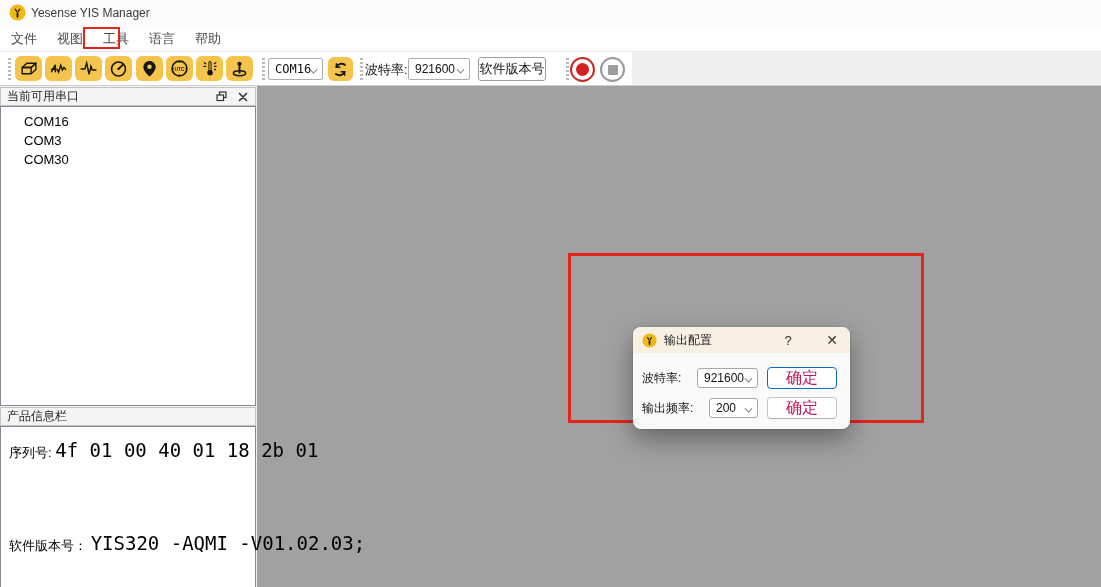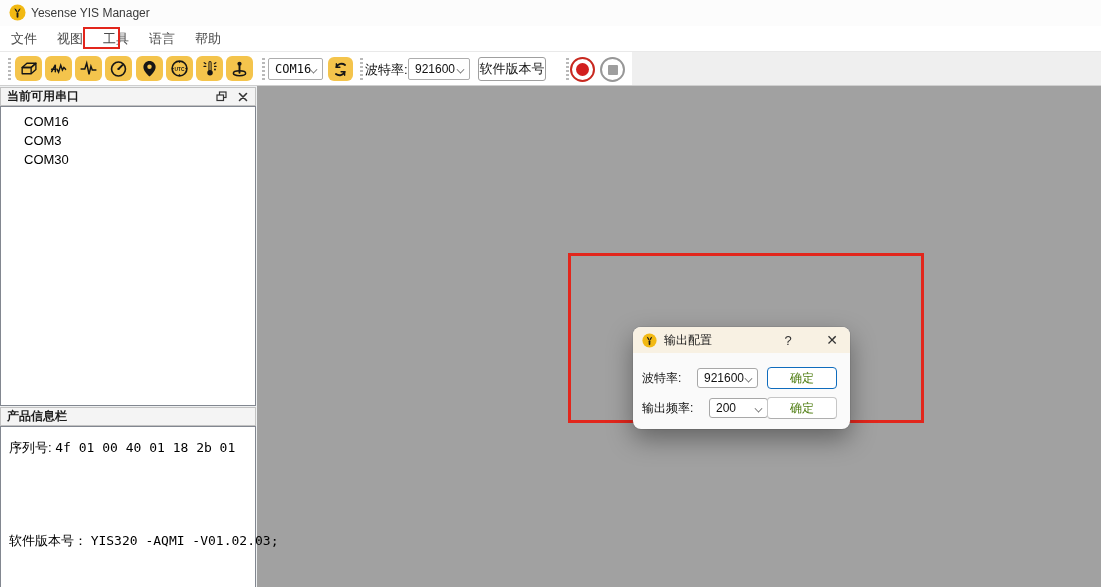--- a/index.html
+++ b/index.html
@@ -44,35 +44,35 @@
   #record-btn .dot { width:13px; height:13px; border-radius:50%; background:var(--recred); }
   #stop-btn { left:600px; border:2px solid #979797; }
   #stop-btn .sq { width:10px; height:10px; border-radius:1px; background:#9e9e9e; }
 
   
   #canvas { position:absolute; left:257px; top:86px; width:844px; height:501px; background:var(--gray); }
 
   
   #dock { position:absolute; left:0; top:86px; width:257px; height:501px; background:#eef0f1; }
   .dock-header { position:absolute; left:0; width:256px; height:19px; background:#f4f4f4;
-    border:1px solid #c2c2c2; display:flex; align-items:center;font-weight:bold; }
+    border:1px solid #c2c2c2; display:flex; align-items:center; }
   .dock-header .ht { font-size:12px; color:#1c1c1c; margin-left:6px; flex:1; }
   .hbtn { width:17px; height:15px; display:flex; align-items:center; justify-content:center;
     background:transparent; border:none; cursor:pointer; margin-right:4px; }
   #ports-header { top:1px; }
   #ports-list { position:absolute; left:0; top:20px; width:256px; height:300px; background:#fff;
     border:1px solid #828790; padding-top:5px; }
   .port { font-size:13px; color:#000; padding-left:23px; line-height:19px; cursor:default; }
   #info-header { top:321px; }
   #info-box { position:absolute; left:0; top:340px; width:256px; height:161px; background:#fff;
     border:1px solid #828790; border-bottom:none; }
   .info-line { position:absolute; left:8px; font-size:13px; color:#000; white-space:nowrap; }
   #serial-line { top:12px; }
   #version-line { top:105px; }
-  .info-line .val { font-family:"DejaVu Sans Mono", monospace; font-size:13px; }
+  .info-line .val { font-family:"DejaVu Sans Mono", monospace; font-size:19px; }
 
   
   #dialog-annotation { position:absolute; left:568px; top:253px; width:356px; height:170px;
     border:3px solid var(--red); pointer-events:none; }
 
   
   #dialog { position:absolute; left:633px; top:283px; width:217px; height:102px; background:#fafafa;
     border-radius:8px; box-shadow:0 10px 26px rgba(0,0,0,.38), 0 0 0 1px rgba(120,120,120,.25);margin-top:44px; }
   #dialog-titlebar { position:absolute; left:0; top:0; width:217px; height:26px; background:#f8f1e3;
     border-radius:8px 8px 0 0; display:flex; align-items:center; }
@@ -80,23 +80,23 @@
   #dialog-title { margin-left:7px; font-size:12px; color:#1a1a1a; flex:1; }
   .titlebar-btn { background:transparent; border:none; font-size:13px; color:#333; width:20px; height:20px;
     cursor:pointer; display:flex; align-items:center; justify-content:center; }
   #dialog-help { margin-right:24px; }
   #dialog-close { margin-right:8px; font-size:14px; }
   .dlg-label { position:absolute; left:9px; font-size:12px; color:#111; line-height:22px; }
   .dlg-combo { height:20px; border:1px solid #a8a8a8; border-radius:3px; }
   #dlg-row1-label { top:40px; }
   #dlg-row1-combo { left:64px; top:41px; width:61px; }
   #dlg-row2-label { top:70px; }
-  #dlg-row2-combo { left:76px; top:71px; width:59px; }
+  #dlg-row2-combo { left:76px; top:71px; width:49px; }
   .ok-btn { position:absolute; left:134px; width:70px; height:22px; background:#fff; border-radius:4px;
-    font-size:12px; color:#4d7c0f; cursor:pointer; font-family:"Liberation Sans", sans-serif; }
+    font-size:16px; color:#be185d; cursor:pointer; font-family:"Liberation Sans", sans-serif; }
   #dlg-row1-ok { top:40px; border:1.6px solid #0f6cbd; }
   #dlg-row2-ok { top:70px; border:1px solid #c6c6c6; border-bottom-color:#aeaeae; }
 
   :root { --yellow:#f4c44c; --red:#e2261c; --recred:#d21f1f; --gray:#a1a1a1; }
 </style>
 </head>
 <body>
 
 <div id="titlebar">
   <svg id="app-icon" viewBox="0 0 18 18">

